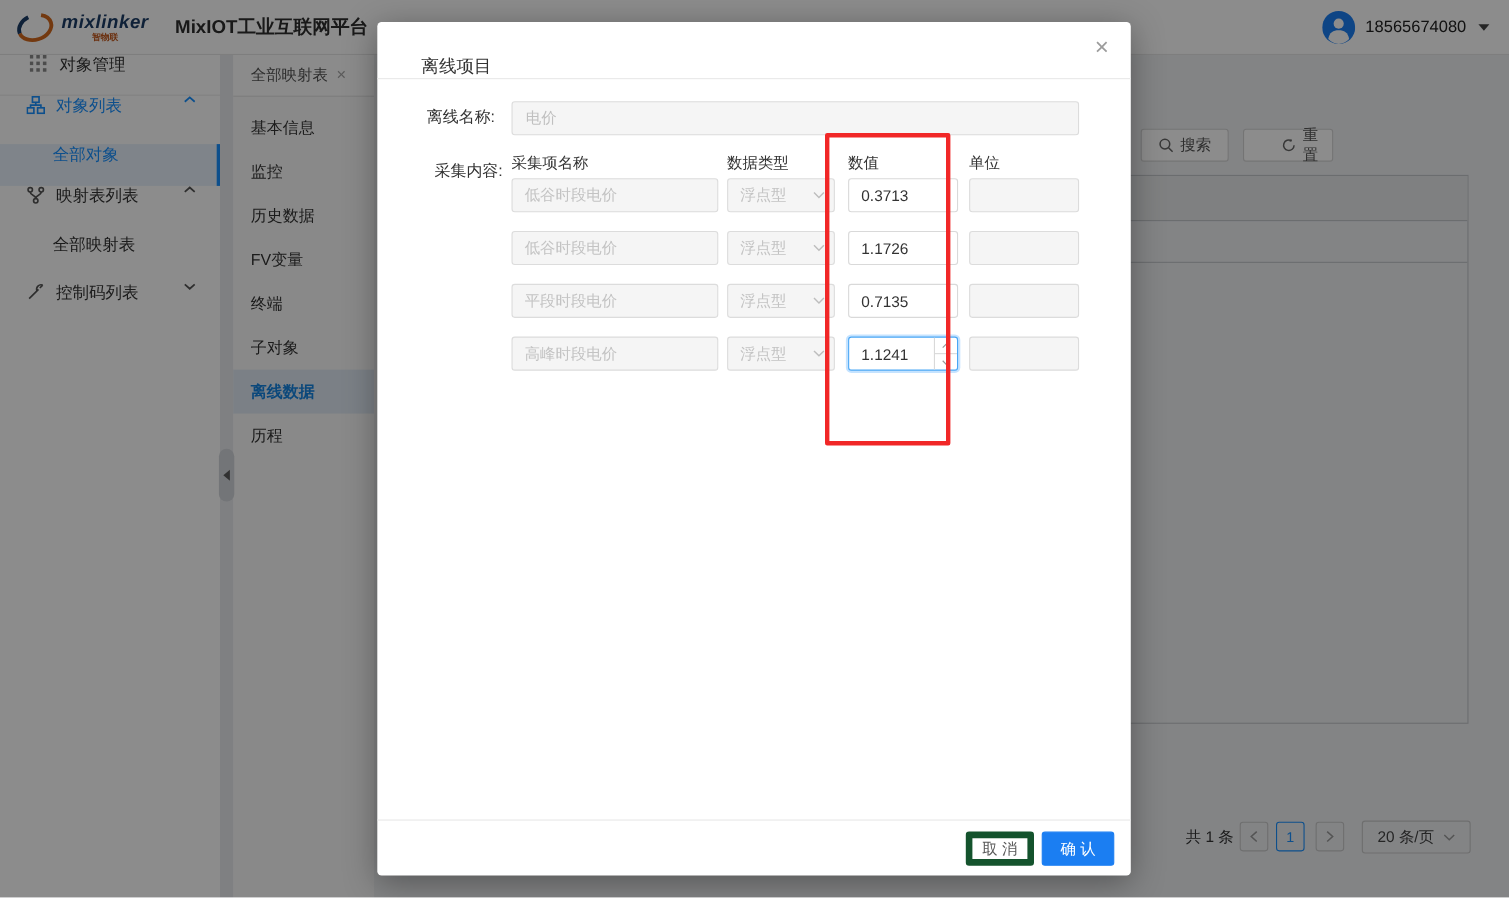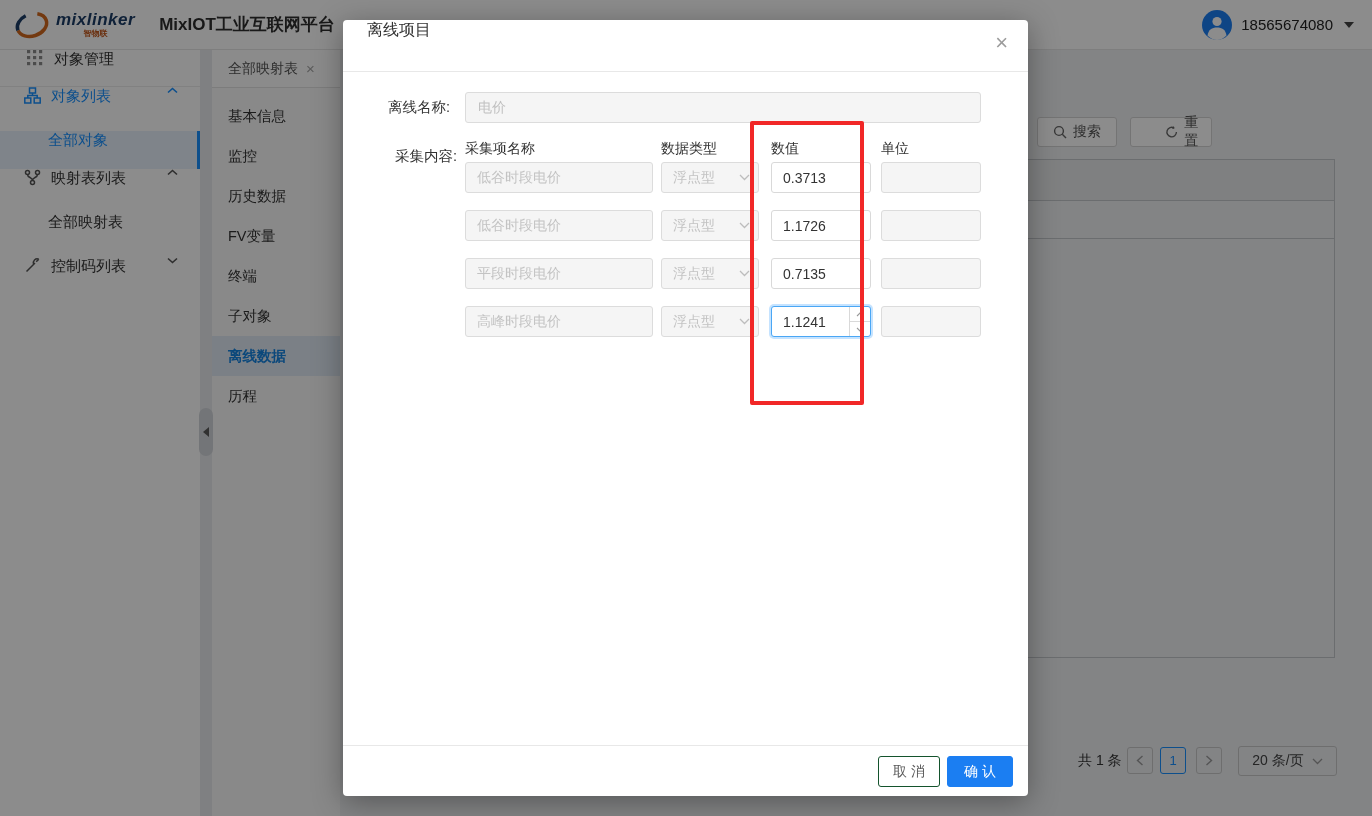--- a/index.html
+++ b/index.html
@@ -70,22 +70,22 @@
              border-radius:3px; display:flex; align-items:center; justify-content:center; gap:8px;
              font-size:14px; color:#444; cursor:pointer; }
   .pg-size svg { width:11px; height:7px; }
 
   
   .dim-overlay { position:absolute; inset:0; background:rgba(0,0,0,0.45); z-index:40; }
 
   
   .modal { position:absolute; left:343px; top:20px; width:685px; height:776px; background:#fff;
            border-radius:4px; z-index:50; box-shadow:0 6px 30px rgba(0,0,0,0.35); }
-  .m-header { position:relative; height:52px; border-bottom:1px solid #e8e8e8; display:flex; align-items:flex-start;
-              padding-left:24px; }
+  .m-header { position:relative; height:52px; border-bottom:1px solid #e8e8e8; display:flex; align-items:flex-end;
+              padding-left:40px; }
   .m-title { font-size:16px; font-weight:500; color:#333; }
   .m-close { position:absolute; right:20px; top:12px; font-size:22px; color:#9c9c9c; line-height:1; cursor:pointer; }
   .m-body { position:absolute; left:0; top:52px; right:0; bottom:51px; }
   .fld-label { position:absolute; font-size:14.5px; color:#333; height:30px; line-height:30px; }
   .lbl-name { left:45px; top:20px; }
   .lbl-collect { left:52px; top:75px; height:18px; line-height:18px; }
   .inp { position:absolute; height:31px; border:1px solid #dcdcdc; border-radius:3px; background:#f5f5f5;
          display:flex; align-items:center; padding:0 12px; font-size:14px; color:#c0c0c0; }
   .inp-name-full { left:122px; top:20px; width:516px; }
   .col-head { position:absolute; top:68px; font-size:14px; color:#333; font-weight:500; }
@@ -103,21 +103,21 @@
   @keyframes blink { 50% { opacity:0; } }
   .spinner { position:absolute; right:0; top:0; bottom:0; width:21px; border-left:1px solid #d9d9d9;
              display:flex; flex-direction:column; }
   .spin-half { flex:1; display:flex; align-items:center; justify-content:center; cursor:pointer; }
   .spin-half:first-child { border-bottom:1px solid #d9d9d9; }
   .spin-half svg { width:8px; height:5px; }
   .m-footer { position:absolute; left:0; right:0; bottom:0; height:51px; border-top:1px solid #e8e8e8; }
   .m-btn { position:absolute; top:10px; height:31px; border-radius:3px; font-size:14px;
            display:flex; align-items:center; justify-content:center; cursor:pointer;
            font-family:"Liberation Sans", sans-serif; }
-  .btn-cancel { right:88px; width:62px; background:#fff; border:1px solid #14532d; color:#595959; }
+  .btn-cancel { right:88px; width:62px; background:#fff; border:6px solid #14532d; color:#595959; }
   .btn-confirm { right:15px; width:66px; background:#1b7ef2; border:1px solid #1b7ef2; color:#fff; }
 
   
   .red-annotation { position:absolute; left:750px; top:121px; width:114px; height:284px;
                     border:4px solid #f12727; border-radius:2px; z-index:60; pointer-events:none; }
 </style>
 </head>
 <body>
 
 <div class="page">

